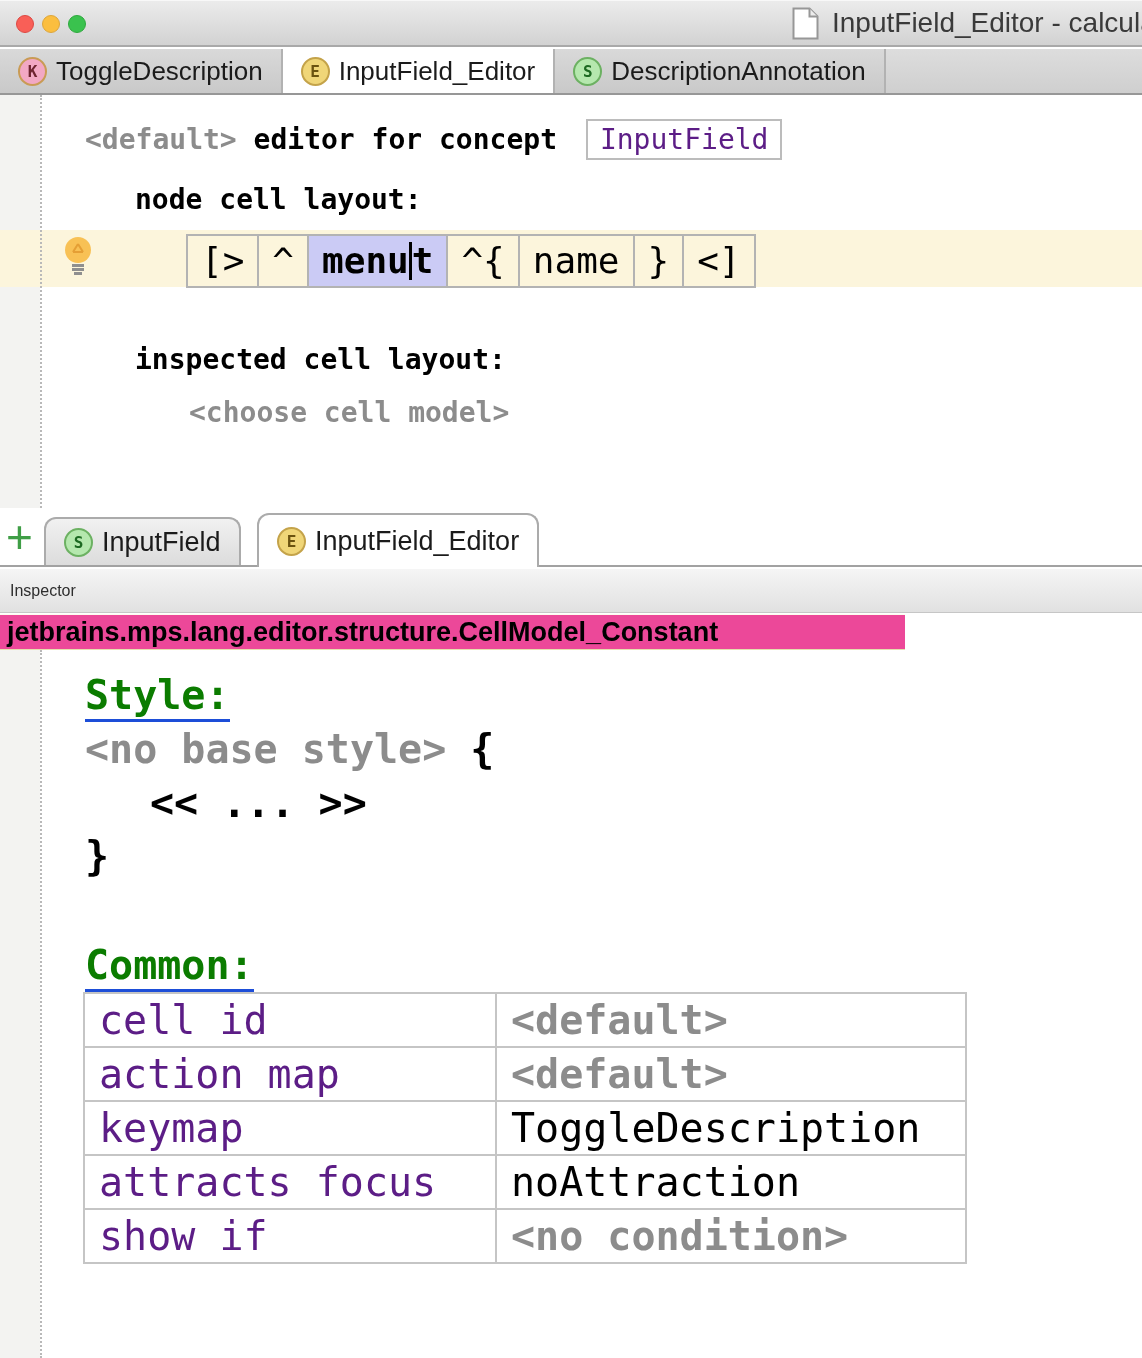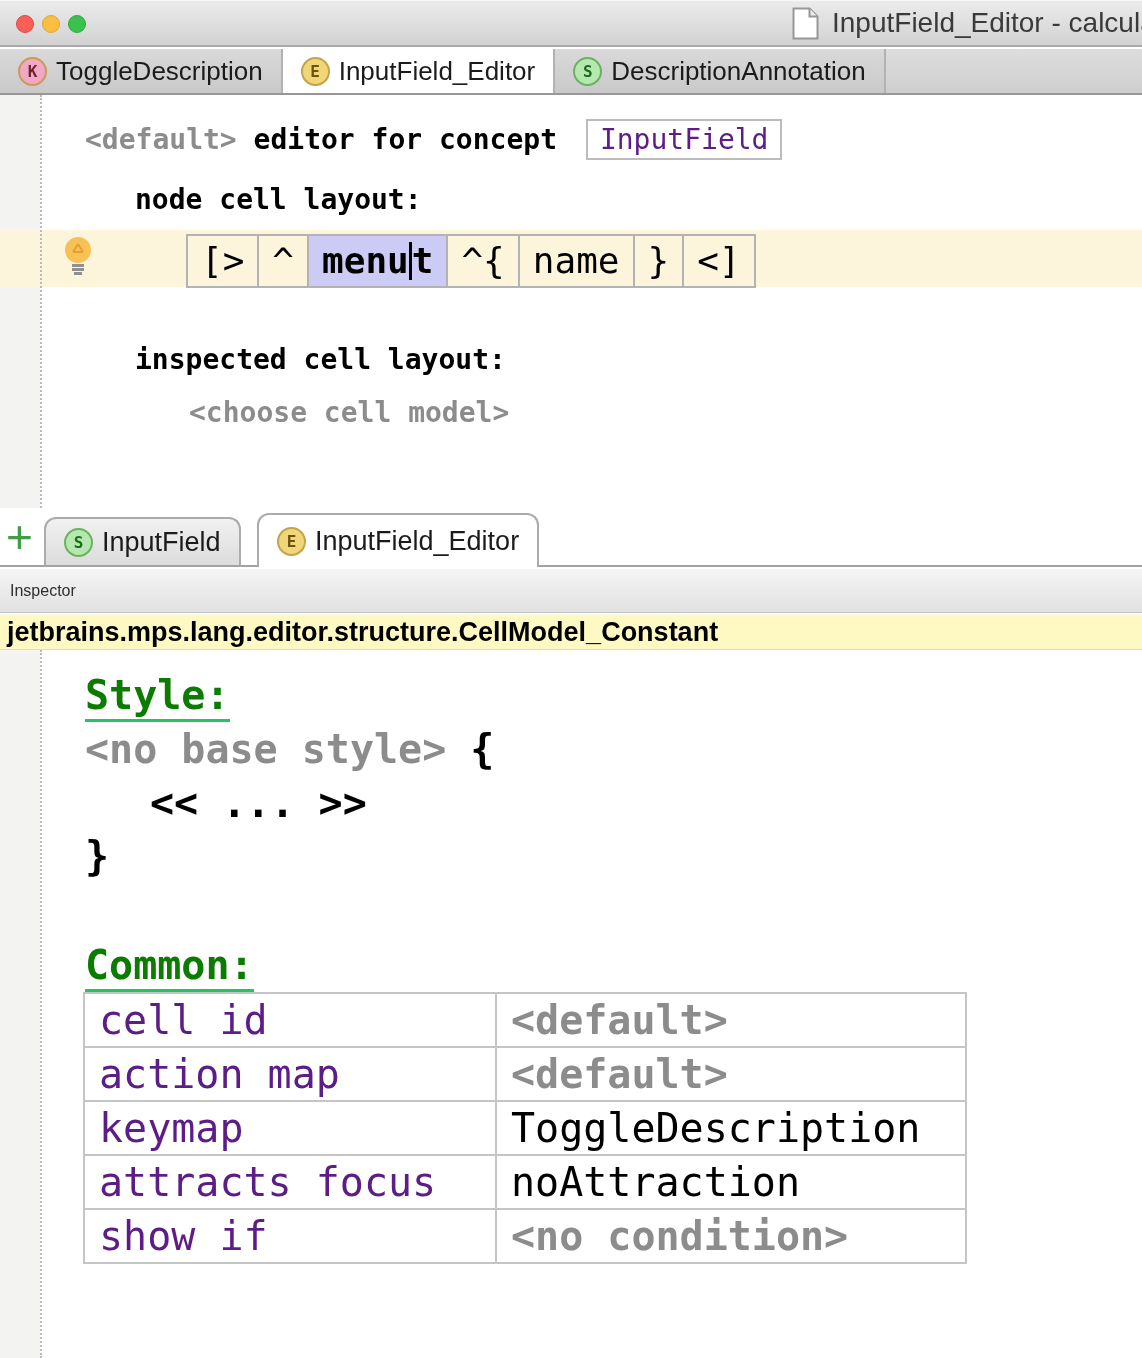--- a/index.html
+++ b/index.html
@@ -85,30 +85,30 @@
     border:2px solid #ababab; border-bottom:none; border-radius:12px 12px 0 0;
   }
   .subtab.inactive { left:44px; top:9px; height:48px;
                      background:linear-gradient(#f1f1f1,#dcdcdc); }
   .subtab.active { left:257px; top:5px; height:54px; background:#ffffff; z-index:5; }
 
   
   .inspbar { position:absolute; top:569px; left:0; width:1142px; height:44px;
              background:linear-gradient(#f5f5f5,#e1e1e1); border-bottom:1px solid #c6c6c6; }
   .inspbar span { position:absolute; left:10px; top:0; line-height:43px; font-size:16px; color:#2e2e2e; }
-  .qualbar { position:absolute; top:614px; left:0; width:1142px; height:36px;
-             background:#fef9c3; border-top:1px solid #fdfdee; border-bottom:1px solid #e4e0ae; }
+  .qualbar { position:absolute; top:614px; left:0; width:905px; height:36px;
+             background:#ec4899; border-top:1px solid #fdfdee; border-bottom:1px solid #e4e0ae; }
   .qualbar span { position:absolute; left:7px; top:0; line-height:34px;
                   font-size:27px; font-weight:bold; color:#000; }
 
   
   .insp-editor { position:absolute; top:650px; left:0; width:1142px; height:708px; background:#fff; }
   .ins-line { position:absolute; z-index:2; font-family:"DejaVu Sans Mono", monospace;
               font-size:40px; font-weight:bold; white-space:pre; color:#000; }
-  .green-h { color:#0b7c00; border-bottom:3px solid #22c55e; padding-bottom:1px; }
+  .green-h { color:#0b7c00; border-bottom:3px solid #1d4ed8; padding-bottom:1px; }
   .common-table { position:absolute; left:83px; top:342px; z-index:2;
                   border-collapse:collapse; font-family:"DejaVu Sans Mono", monospace; font-size:40px; }
   .common-table td { border:2px solid #c5c5c5; height:54px; padding:0 14px; white-space:nowrap; }
   .common-table td.lbl { width:412px; color:#5c1d86; }
   .common-table td.val { width:470px; }
   .val-default { color:#8c8c8c; font-weight:bold; }
   .val-set { color:#000; }
 </style>
 </head>
 <body>

